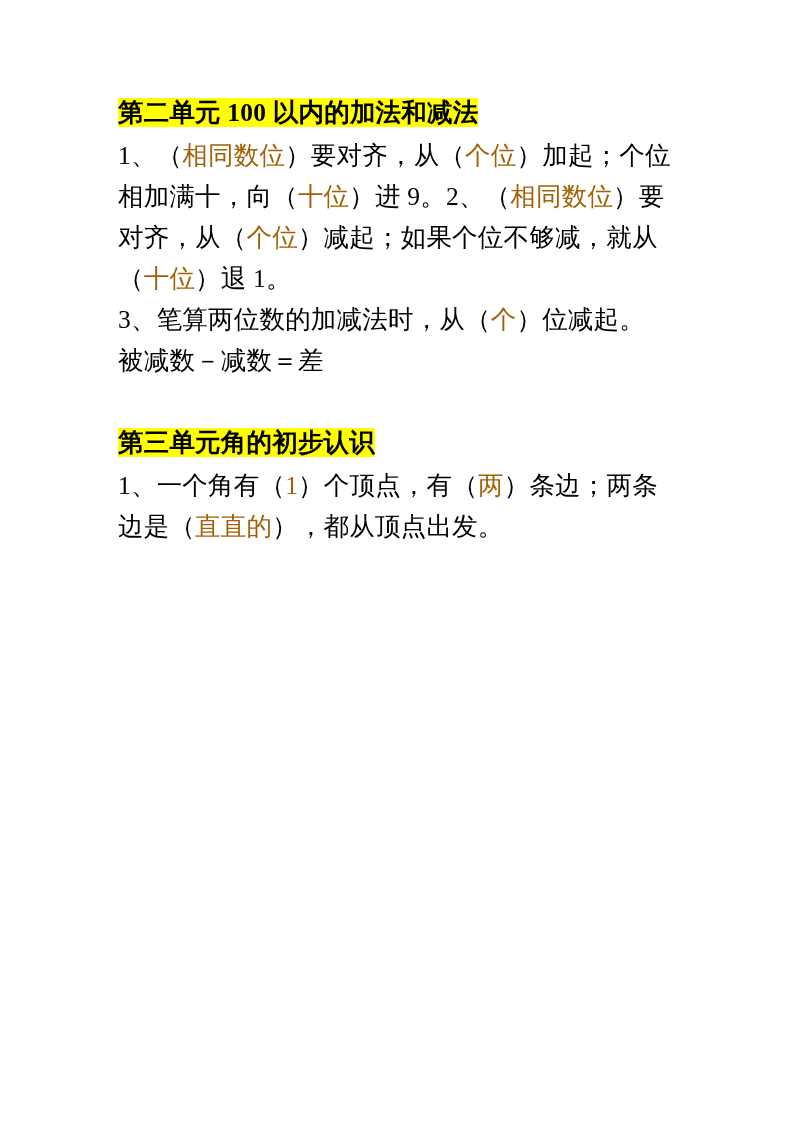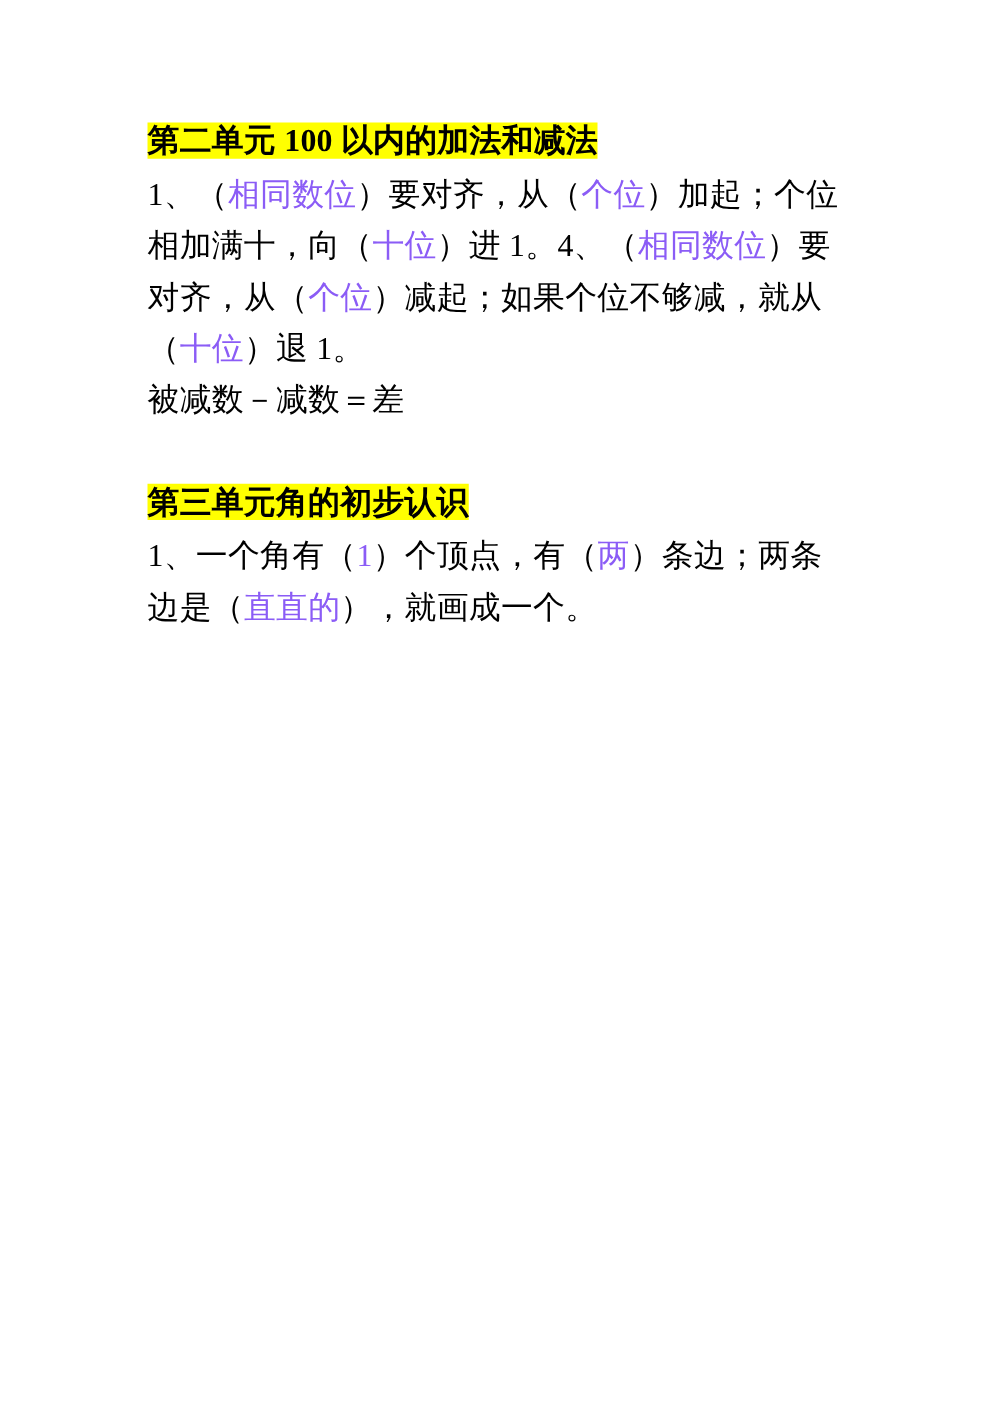--- a/index.html
+++ b/index.html
@@ -30,46 +30,47 @@
     text-indent: 0;
   }
   .heading {
     margin: 0 0 2px 0;
     font-weight: bold;
   }
   .hl {
     background: #ffff00;
   }
   .red {
-    color: #8b5cf6;
+    color: #a16207;
   }
   .section-gap {
     height: 41px;
   }
 </style>
 </head>
 <body>
 
 <div class="page">
   <div class="doc-body">
 
     <div>
       <p class="para heading"><span class="hl">第二单元 100 以内的加法和减法</span></p>
 
-      <p class="para"><span>1、（</span><span class="red">相同数位</span><span>）要对齐，从（</span><span class="red">个位</span><span>）加起；个位相加满十，向（</span><span class="red">十位</span><span>）进 1。4、（</span><span class="red">相同数位</span><span>）要对齐，从（</span><span class="red">个位</span><span>）减起；如果个位不够减，就从（</span><span class="red">十位</span><span>）退 1。</span></p>
+      <p class="para"><span>1、（</span><span class="red">相同数位</span><span>）要对齐，从（</span><span class="red">个位</span><span>）加起；个位相加满十，向（</span><span class="red">十位</span><span>）进 9。2、（</span><span class="red">相同数位</span><span>）要对齐，从（</span><span class="red">个位</span><span>）减起；如果个位不够减，就从（</span><span class="red">十位</span><span>）退 1。</span></p>
 
+      <p class="para"><span>3、笔算两位数的加减法时，从（</span><span class="red">个</span><span>）位减起。</span></p>
 
 
       <p class="para"><span>被减数－减数＝差</span></p>
     </div>
 
     <div class="section-gap"></div>
 
     <div>
       <p class="para heading"><span class="hl">第三单元角的初步认识</span></p>
 
-      <p class="para"><span>1、一个角有（</span><span class="red">1</span><span>）个顶点，有（</span><span class="red">两</span><span>）条边；两条边是（</span><span class="red">直直的</span><span>），就画成一个。</span></p>
+      <p class="para"><span>1、一个角有（</span><span class="red">1</span><span>）个顶点，有（</span><span class="red">两</span><span>）条边；两条边是（</span><span class="red">直直的</span><span>），都从顶点出发。</span></p>
 
 
     </div>
 
   </div>
 </div>
 
 </body></html>

